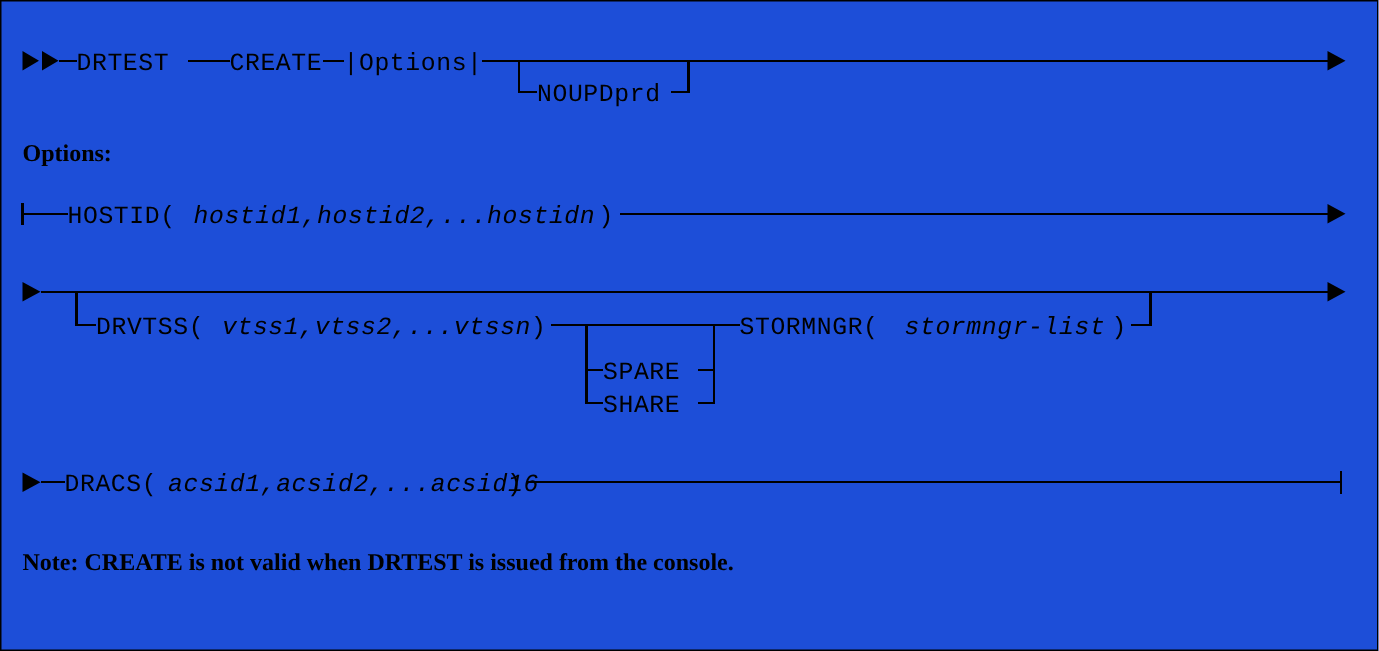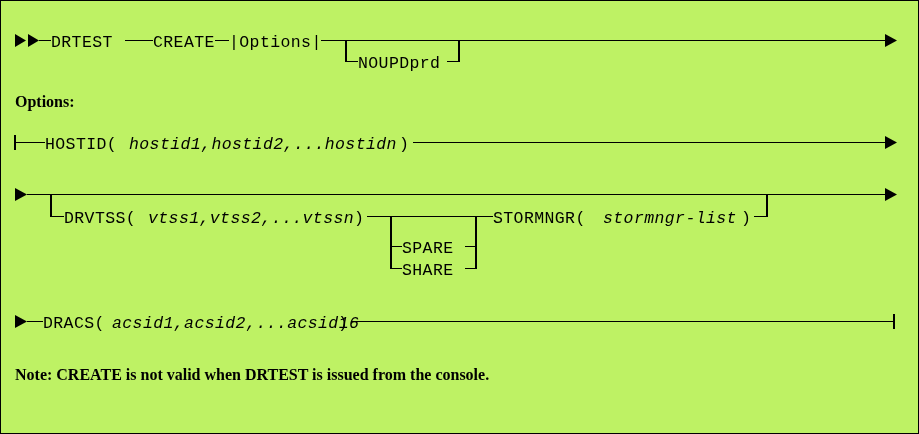--- a/index.html
+++ b/index.html
@@ -4,21 +4,21 @@
 <style>
   html, body {
     margin: 0;
     padding: 0;
     background: #ffffff;
   }
   #page {
     position: relative;
     width: 919px;
     height: 434px;
-    background: #bef264;
+    background: #1d4ed8;
     border: 1px solid #000000;
     box-sizing: border-box;
     overflow: hidden;
     font-family: "Liberation Sans", sans-serif;
   }
   #diagram-svg {
     position: absolute;
     left: 0;
     top: 0;
     width: 919px;

